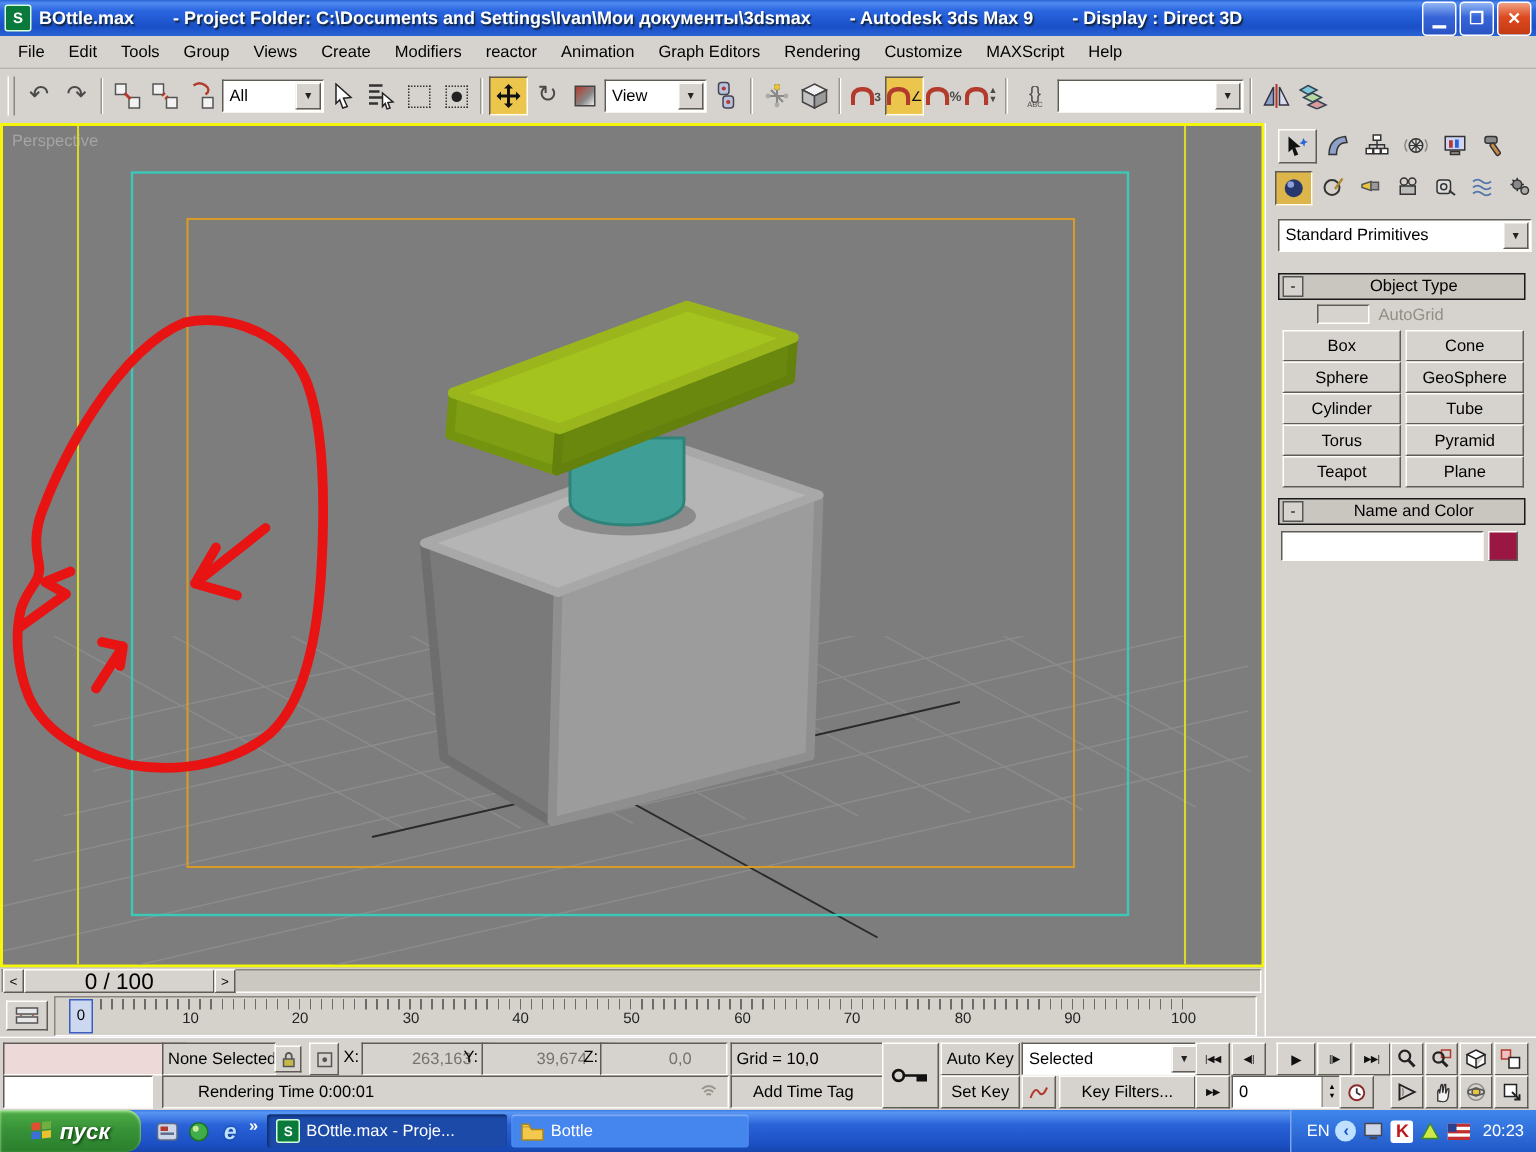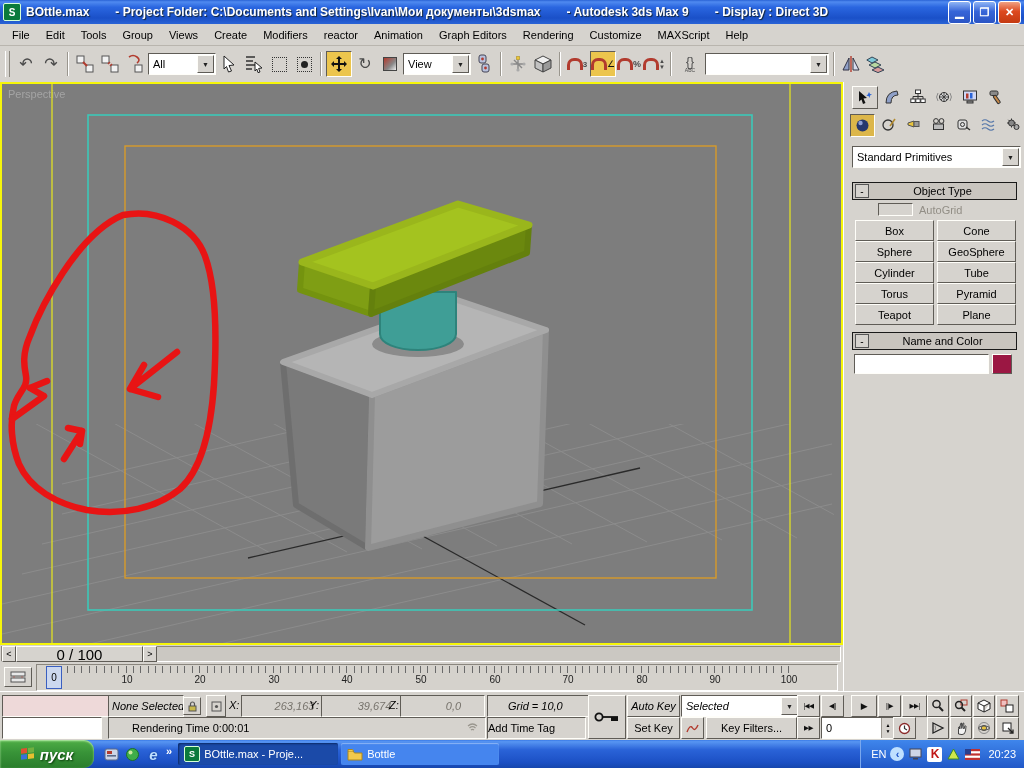--- a/index.html
+++ b/index.html
@@ -64,21 +64,21 @@
   .catbtn{width:23px;height:21px;display:flex;align-items:center;justify-content:center;}
   .catbtn.active{background:#dcb64a;border:1px solid;border-color:#5f5c56 #fffef9 #fffef9 #5f5c56;}
   .rollhead{position:absolute;left:8px;width:163px;height:16px;background:#c9c5bf;border:1px solid #1a1a1a;
     display:flex;align-items:center;font-size:11px;}
   .rollhead .minus{width:12px;height:12px;margin-left:2px;border:1px solid #555;display:flex;align-items:center;justify-content:center;font-size:10px;background:#d6d3ce;}
   .rollhead .rtitle{flex:1;text-align:center;}
   .objbtn{position:absolute;width:77px;height:19px;font-size:11px;display:flex;align-items:center;justify-content:center;}
   
   #statusbar{position:absolute;top:691px;left:0;width:1024px;height:49px;background:#d6d3ce;border-top:1px solid #fff;}
   .sb{position:absolute;height:20px;font-size:11px;}
-  .sb.row1{top:3px;font-style:italic;} .sb.row2{top:25px;}
+  .sb.row1{top:3px;} .sb.row2{top:25px;}
   .greytxt{color:#77736c;}
   .pbtn{position:absolute;background:#d6d3ce;border:1px solid;border-color:#fffef9 #5f5c56 #5f5c56 #fffef9;
     display:flex;align-items:center;justify-content:center;font-size:6.5px;letter-spacing:-0.5px;color:#111;}
   
   #taskbar{position:absolute;top:740px;left:0;width:1024px;height:28px;
     background:linear-gradient(180deg,#3a7bE8 0%,#5795f2 6%,#2a63d8 35%,#1c50c4 80%,#1646ad 100%);
     display:flex;align-items:center;color:#fff;}
   #startbtn{height:28px;width:94px;border-radius:0 10px 10px 0;
     background:linear-gradient(180deg,#4fae46 0%,#389338 45%,#2a7e2c 100%);
     box-shadow:inset 0 1px 2px #bdf0b0;display:flex;align-items:center;justify-content:center;gap:5px;
@@ -501,28 +501,28 @@
           <rect x="1" y="1" width="9" height="9" fill="none" stroke="#555"></rect>
           <circle cx="5.5" cy="5.5" r="1.6" fill="#555"></circle>
         </svg>
     </div>
     <span class="sb row1" style="left:229px;line-height:20px">X:</span>
     <div class="sb row1 sunken cell greytxt" style="left:241px;width:61px">263,163</div>
     <span class="sb row1" style="left:309px;line-height:20px">Y:</span>
     <div class="sb row1 sunken cell greytxt" style="left:321px;width:61px">39,674</div>
     <span class="sb row1" style="left:389px;line-height:20px">Z:</span>
     <div class="sb row1 sunken cell greytxt" style="left:400px;width:61px">0,0</div>
-    <div class="sb row1 sunken cell" style="left:487px;width:97px;justify-content:flex-start;padding-left:20px">Grid = 10,0</div>
+    <div class="sb row1 sunken cell" style="left:487px;width:97px;justify-content:flex-start;padding-left:3px">Grid = 10,0</div>
     <div class="sb row2 sunken cell" style="left:108px;width:353px;justify-content:flex-start;padding-left:23px">Rendering Time  0:00:01</div>
     <div class="sb row2 cell" style="left:464px;width:16px">
       <svg width="11" height="11" viewBox="0 0 11 11">
           <path d="M1,4 q4.5,-4 9,0 M2.5,6 q3,-2.6 6,0 M4,8 q1.5,-1.3 3,0" fill="none" stroke="#9a968e" stroke-width="1.2"></path>
         </svg>
     </div>
-    <div class="sb row2 sunken cell" style="left:487px;width:97px;justify-content:flex-start;padding-left:0">Add Time Tag</div>
+    <div class="sb row2 sunken cell" style="left:487px;width:97px;justify-content:flex-start;padding-left:14px">Add Time Tag</div>
     <div class="raised cell" style="position:absolute;left:588px;top:3px;width:36px;height:42px">
       <svg width="26" height="14" viewBox="0 0 26 14">
           <circle cx="5" cy="7" r="3.6" fill="none" stroke="#111" stroke-width="1.8"></circle>
           <line x1="8.6" y1="7" x2="24" y2="7" stroke="#111" stroke-width="1.8"></line>
           <rect x="17" y="7" width="7" height="4" fill="#111"></rect>
         </svg>
     </div>
     <div class="sb row1 raised cell" style="left:627px;width:51px">Auto Key</div>
     <div class="sb row2 raised cell" style="left:627px;width:51px">Set Key</div>
     <div class="sb row1 dropdown" style="left:681px;width:113px">

